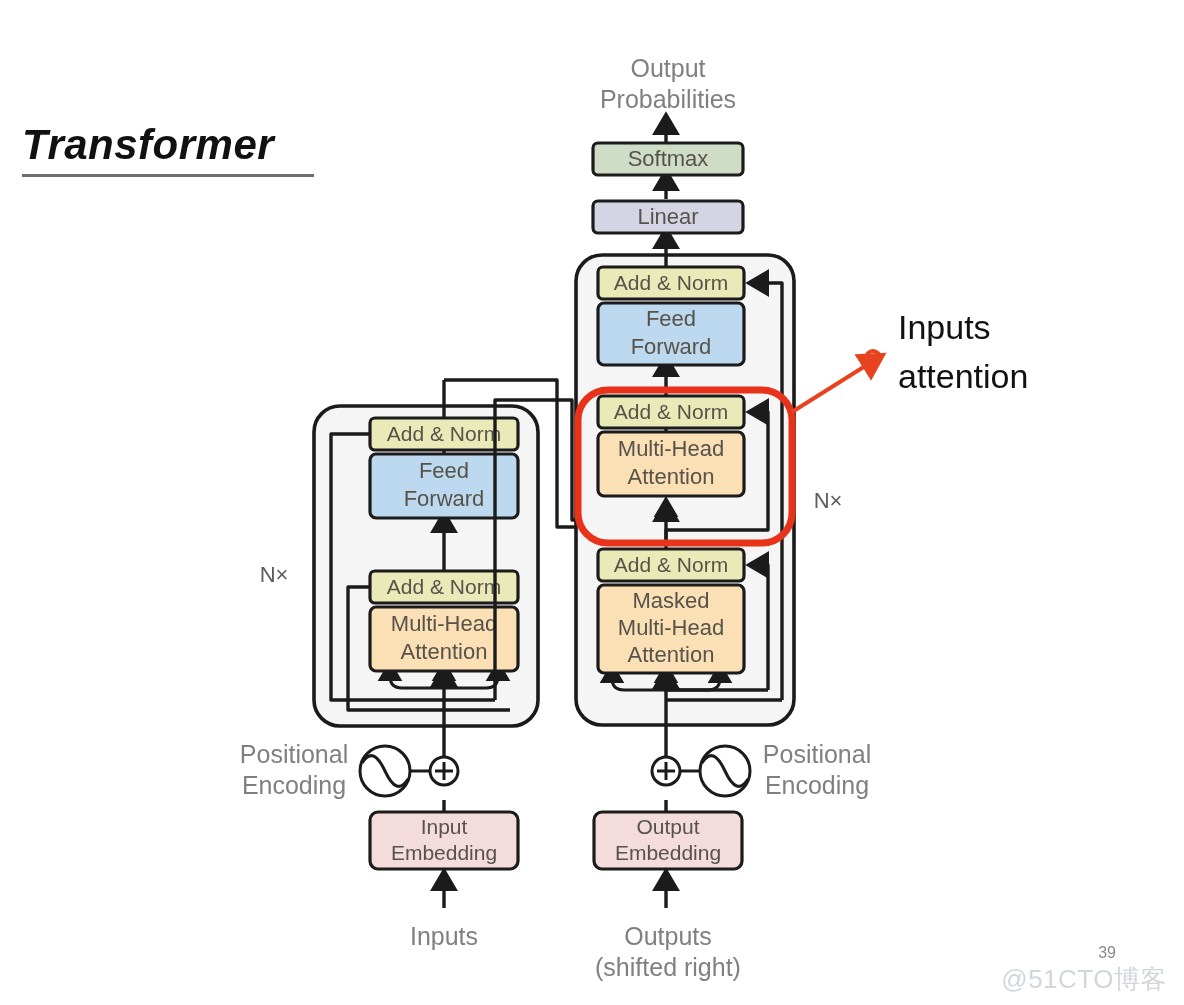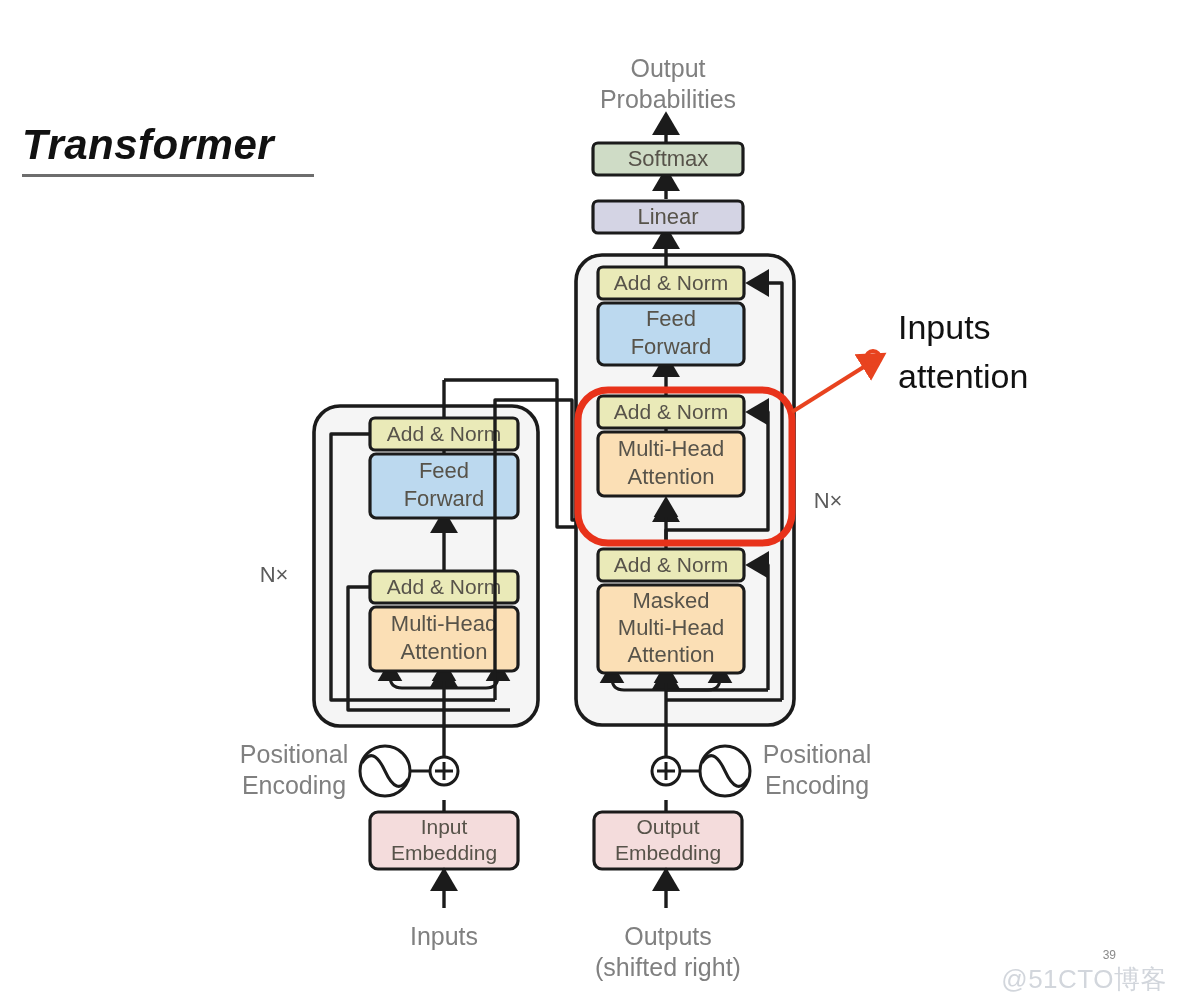--- a/index.html
+++ b/index.html
@@ -24,21 +24,21 @@
   #cross-attn-label{
     position:absolute;left:898px;top:303px;
     font-size:34px;color:#111;line-height:1.45;
     width:230px;
   }
   #cross-attn-label .ln{display:block;}
 
   
   #page-number{
     position:absolute;right:68px;bottom:43px;
-    font-size:12px;color:#8a8a8a;
+    font-size:16px;color:#8a8a8a;
   }
   #watermark{
     position:absolute;right:17px;bottom:8px;
     font-size:26px;color:#d2d6dc;letter-spacing:.5px;
   }
 
   
   #diagram{position:absolute;left:0;top:0;width:1184px;height:1005px;}
   .blk-text{
     font-family:"Liberation Sans","DejaVu Sans",sans-serif;

